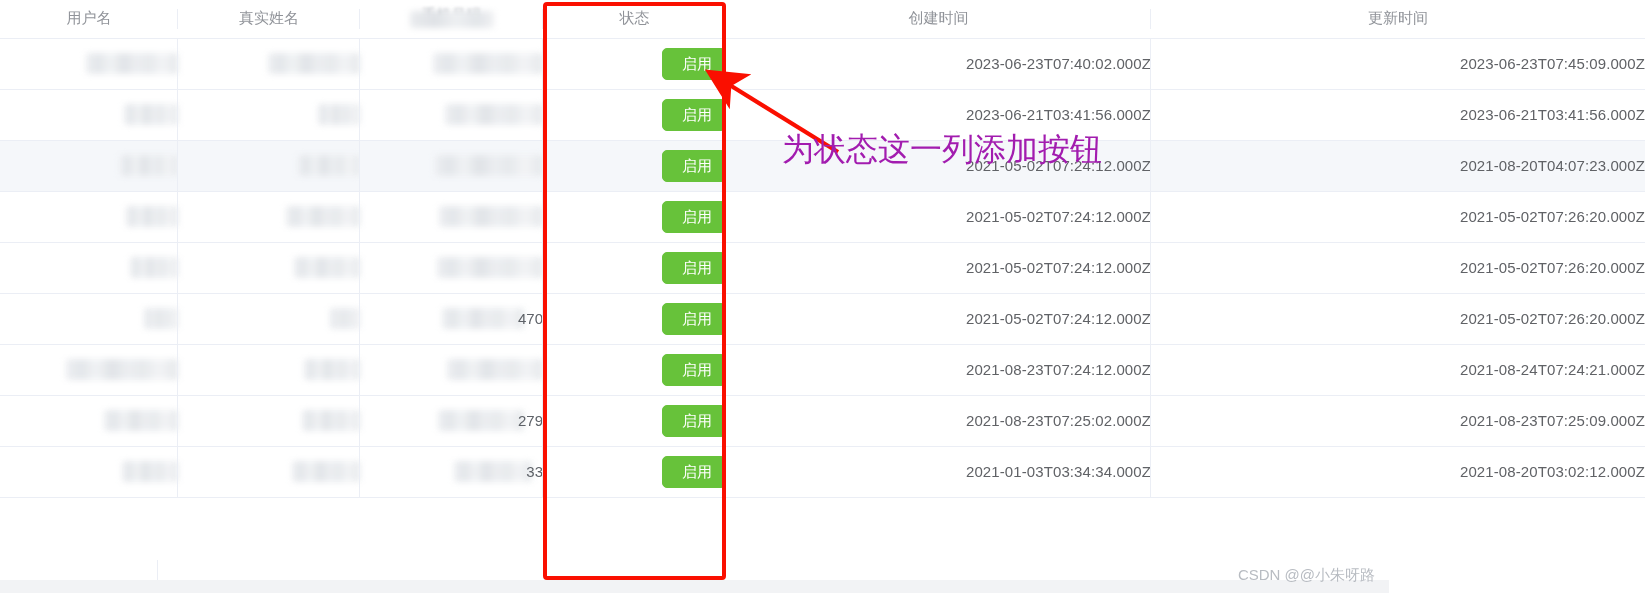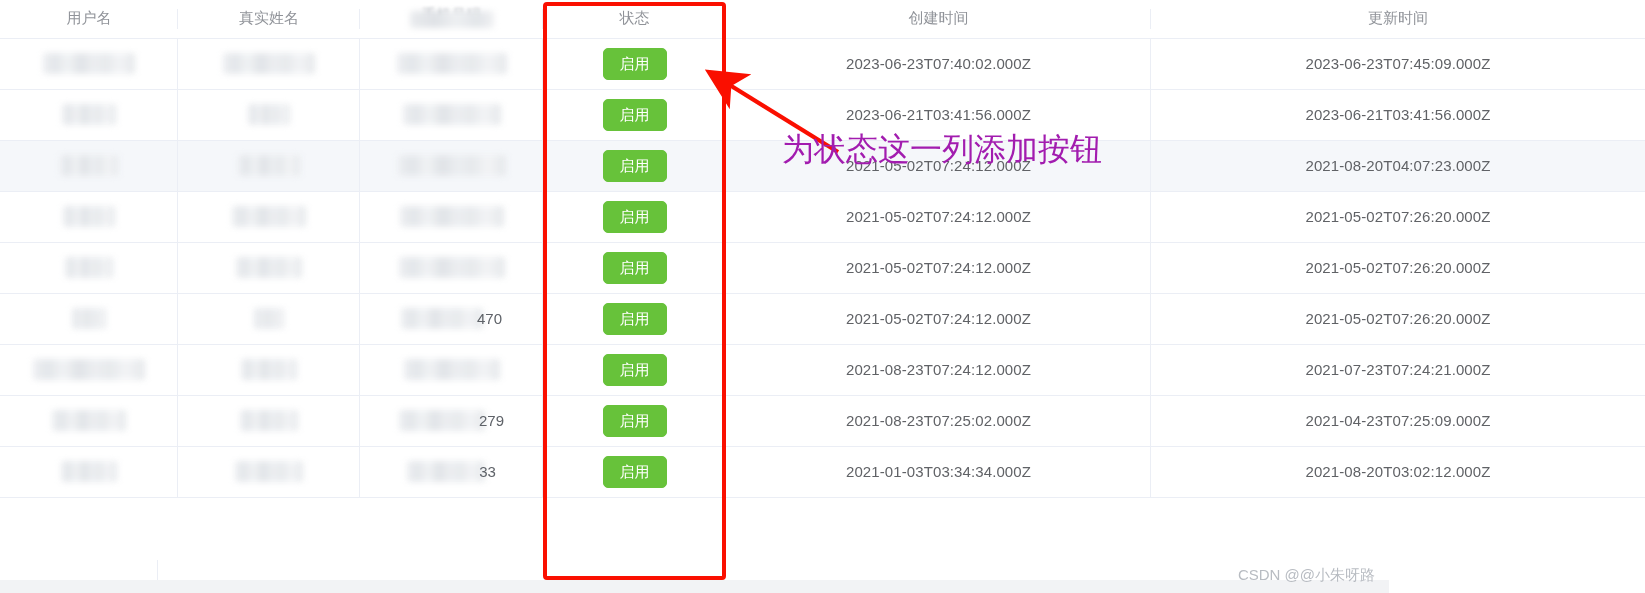--- a/index.html
+++ b/index.html
@@ -49,21 +49,21 @@
     top: 9px;
     bottom: 9px;
     width: 1px;
     background: #ebeef5;
   }
 
   tbody td {
     height: 51px;
     font-size: 14.5px;
     color: #606266;
-    text-align: center;
+    text-align: right;
     vertical-align: middle;
     border-bottom: 1px solid #ebeef5;
     position: relative;
   }
   tbody tr.striped td { background: #f5f7fa; }
   tbody td.sep::after {
     content: "";
     position: absolute;
     right: 0;
     top: 0;
@@ -265,29 +265,29 @@
           <td class="sep"><span class="btn-status">启用</span></td>
           <td class="sep ts">2021-05-02T07:24:12.000Z</td>
           <td class="ts">2021-05-02T07:26:20.000Z</td>
         </tr>
         <tr>
           <td class="sep"><span class="redact tall" style="width:112px"></span></td>
           <td class="sep"><span class="redact tall" style="width:56px"></span></td>
           <td class="sep phone-cell"><span class="redact tall" style="width:96px"></span></td>
           <td class="sep"><span class="btn-status">启用</span></td>
           <td class="sep ts">2021-08-23T07:24:12.000Z</td>
-          <td class="ts">2021-07-23T07:24:21.000Z</td>
+          <td class="ts">2021-08-24T07:24:21.000Z</td>
         </tr>
         <tr>
           <td class="sep"><span class="redact tall" style="width:74px"></span></td>
           <td class="sep"><span class="redact tall" style="width:58px"></span></td>
           <td class="sep phone-cell"><span class="redact tall" style="width:86px"></span><span class="phone-tail">279</span></td>
           <td class="sep"><span class="btn-status">启用</span></td>
           <td class="sep ts">2021-08-23T07:25:02.000Z</td>
-          <td class="ts">2021-04-23T07:25:09.000Z</td>
+          <td class="ts">2021-08-23T07:25:09.000Z</td>
         </tr>
         <tr>
           <td class="sep"><span class="redact tall" style="width:56px"></span></td>
           <td class="sep"><span class="redact tall" style="width:68px"></span></td>
           <td class="sep phone-cell"><span class="redact tall" style="width:78px"></span><span class="phone-tail">33</span></td>
           <td class="sep"><span class="btn-status">启用</span></td>
           <td class="sep ts">2021-01-03T03:34:34.000Z</td>
           <td class="ts">2021-08-20T03:02:12.000Z</td>
         </tr>
       </tbody>

